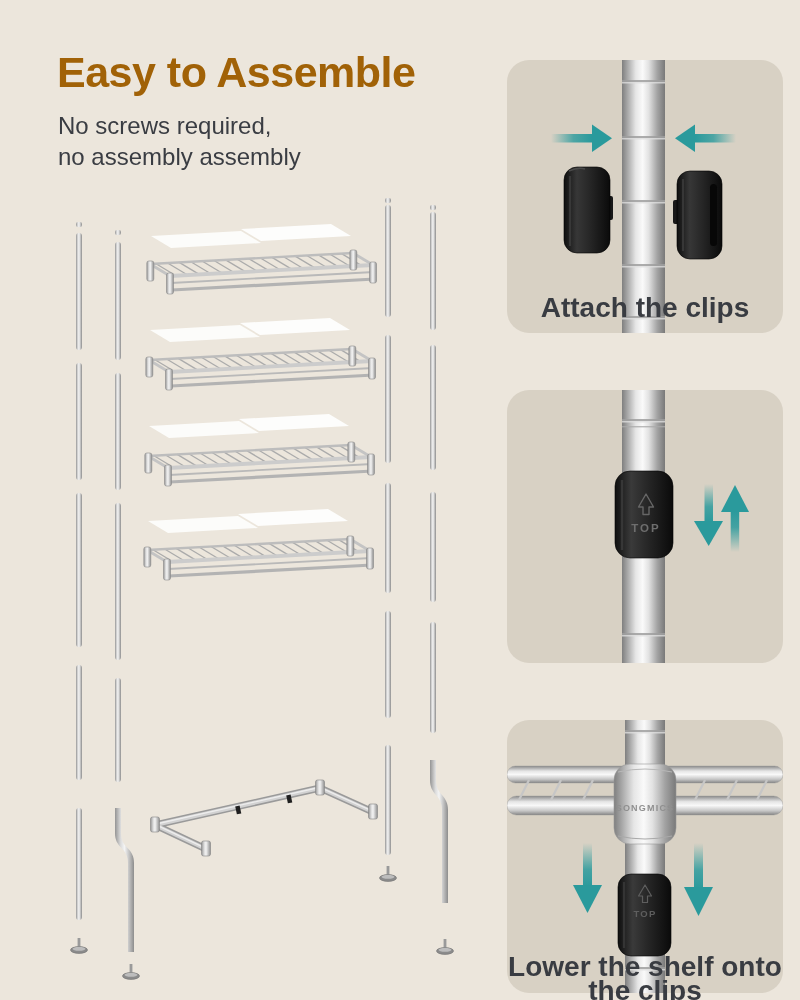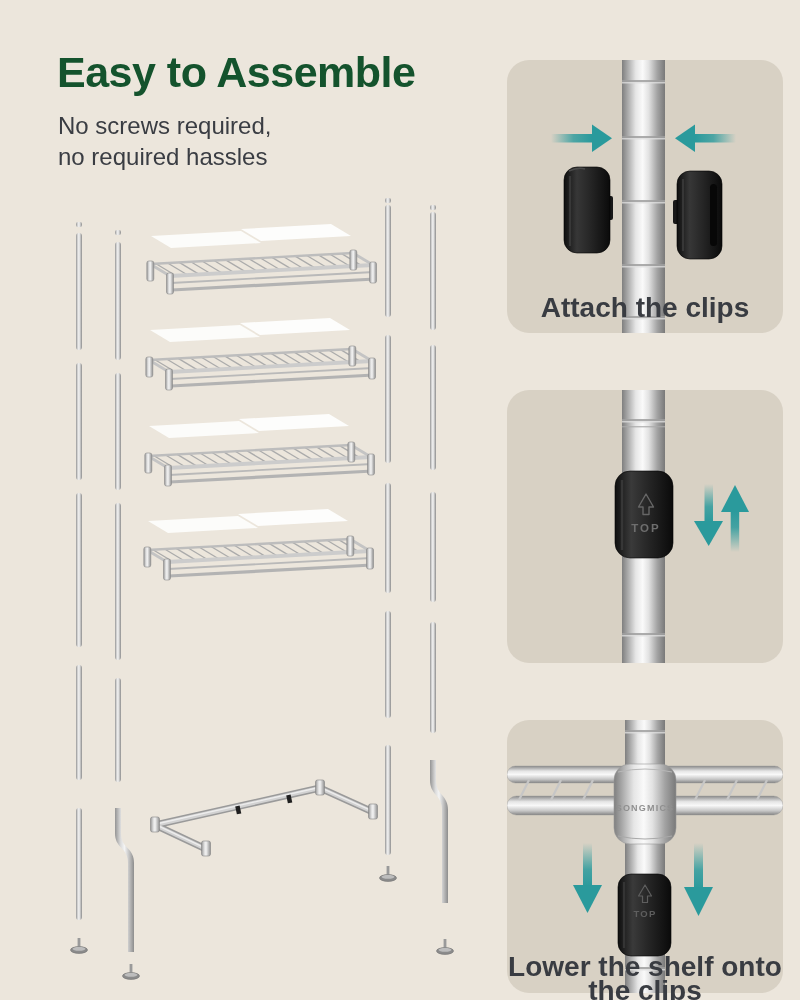--- a/index.html
+++ b/index.html
@@ -4,21 +4,21 @@
 <style>
   html,body{margin:0;padding:0;background:#c9c9c9;}
   .canvas{
     position:relative;width:800px;height:1000px;overflow:hidden;
     background:#ece6dc;
     font-family:"Liberation Sans","DejaVu Sans",sans-serif;
   }
   .left-col{position:absolute;left:0;top:0;width:505px;height:1000px;}
   .title{
     position:absolute;left:57px;top:48px;width:440px;
-    font-size:43px;font-weight:800;letter-spacing:-0.5px;color:#14532d;
+    font-size:43px;font-weight:800;letter-spacing:-0.5px;color:#a16207;
   }
   .subtitle{
     position:absolute;left:58px;top:110px;width:420px;
     font-size:24px;font-weight:400;color:#3a3d43;line-height:31px;
   }
   .exploded-svg{position:absolute;left:0;top:0;}
   .right-col{position:absolute;left:505px;top:0;width:295px;height:1000px;}
   .panel{
     position:absolute;left:2px;width:276px;height:273px;
     background:#d8d1c4;border-radius:22px;overflow:hidden;margin-top:47px;
@@ -32,21 +32,21 @@
 </style>
 </head>
 <body>
 
 <div class="canvas">
 
   <div class="left-col">
     <div class="title">Easy to Assemble</div>
     <div class="subtitle">
       <div>No screws required,</div>
-      <div>no required hassles</div>
+      <div>no assembly assembly</div>
     </div>
 
     <svg class="exploded-svg" width="505" height="1000" viewBox="0 0 505 1000">
       <defs>
         <linearGradient id="pg" x1="0" y1="0" x2="1" y2="0">
           <stop offset="0" stop-color="#949494"></stop>
           <stop offset="0.3" stop-color="#dcdcdc"></stop>
           <stop offset="0.5" stop-color="#f4f4f4"></stop>
           <stop offset="0.75" stop-color="#c2c2c2"></stop>
           <stop offset="1" stop-color="#8d8d8d"></stop>

